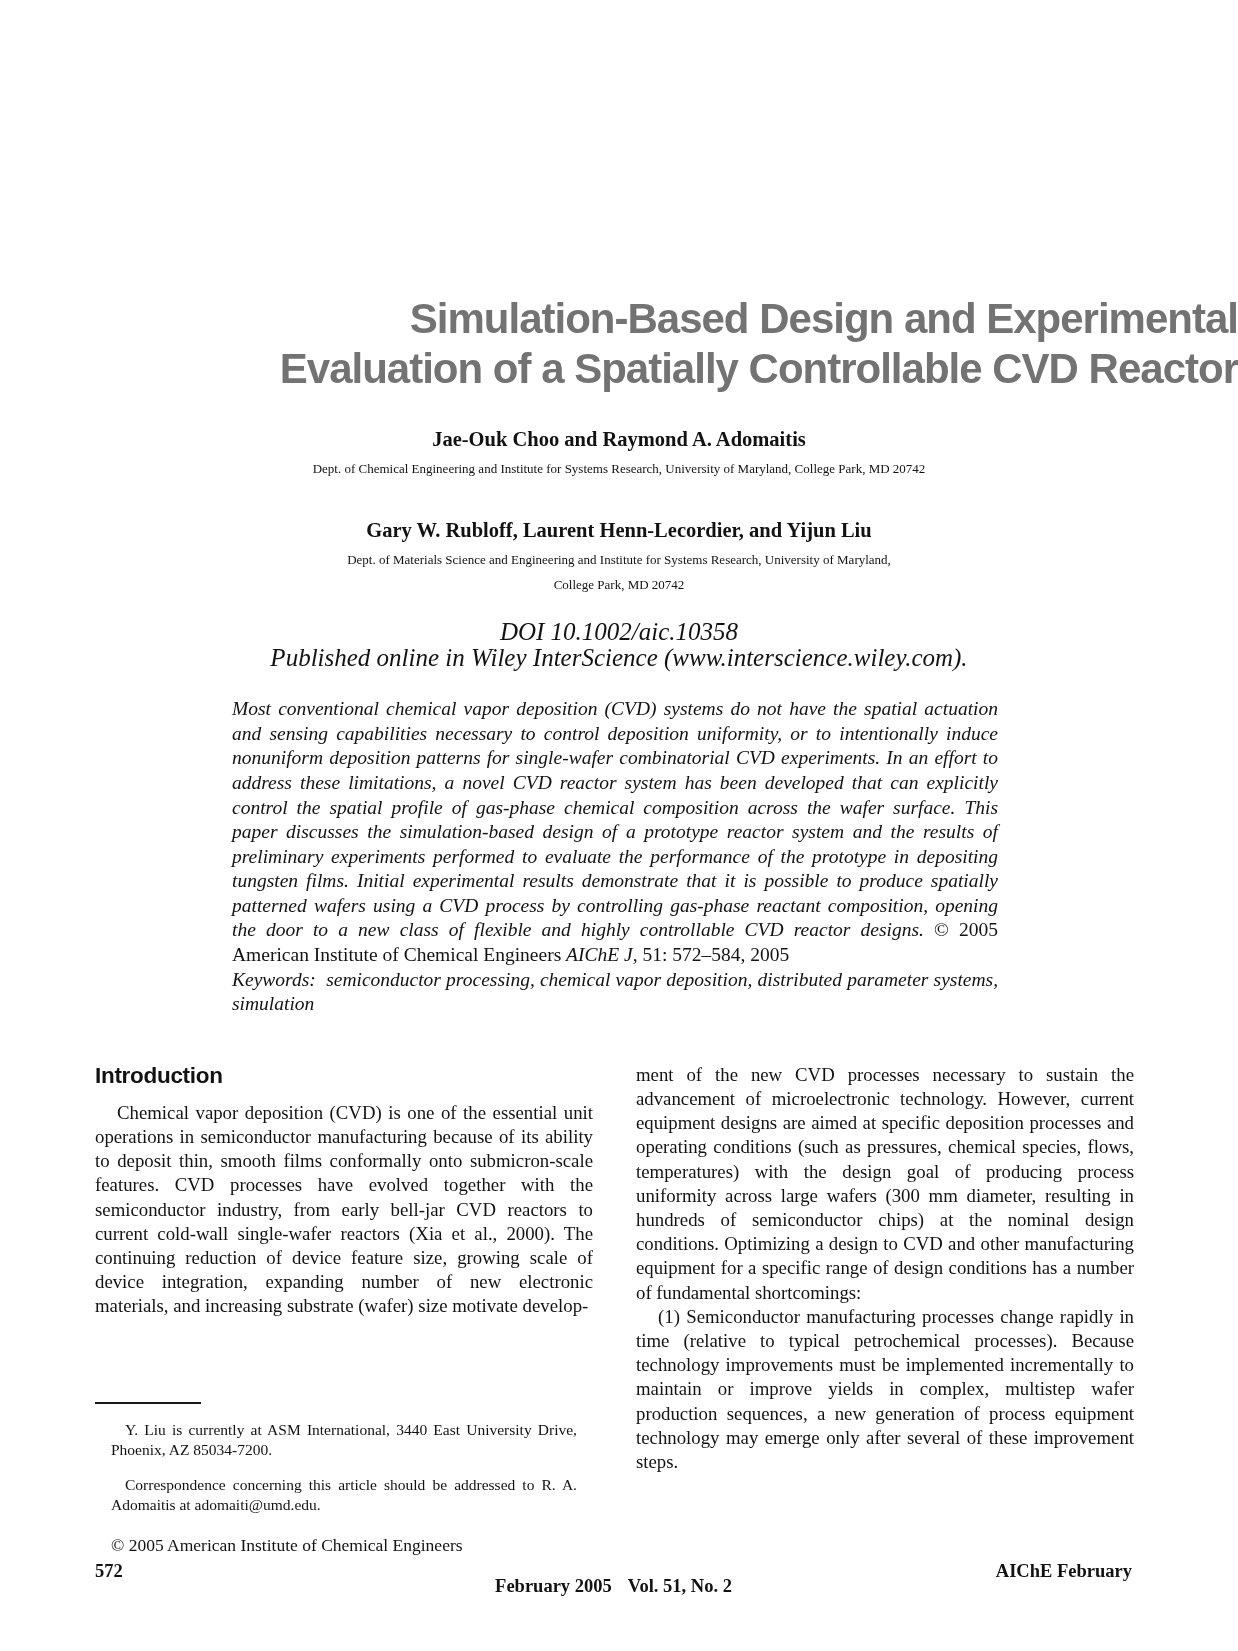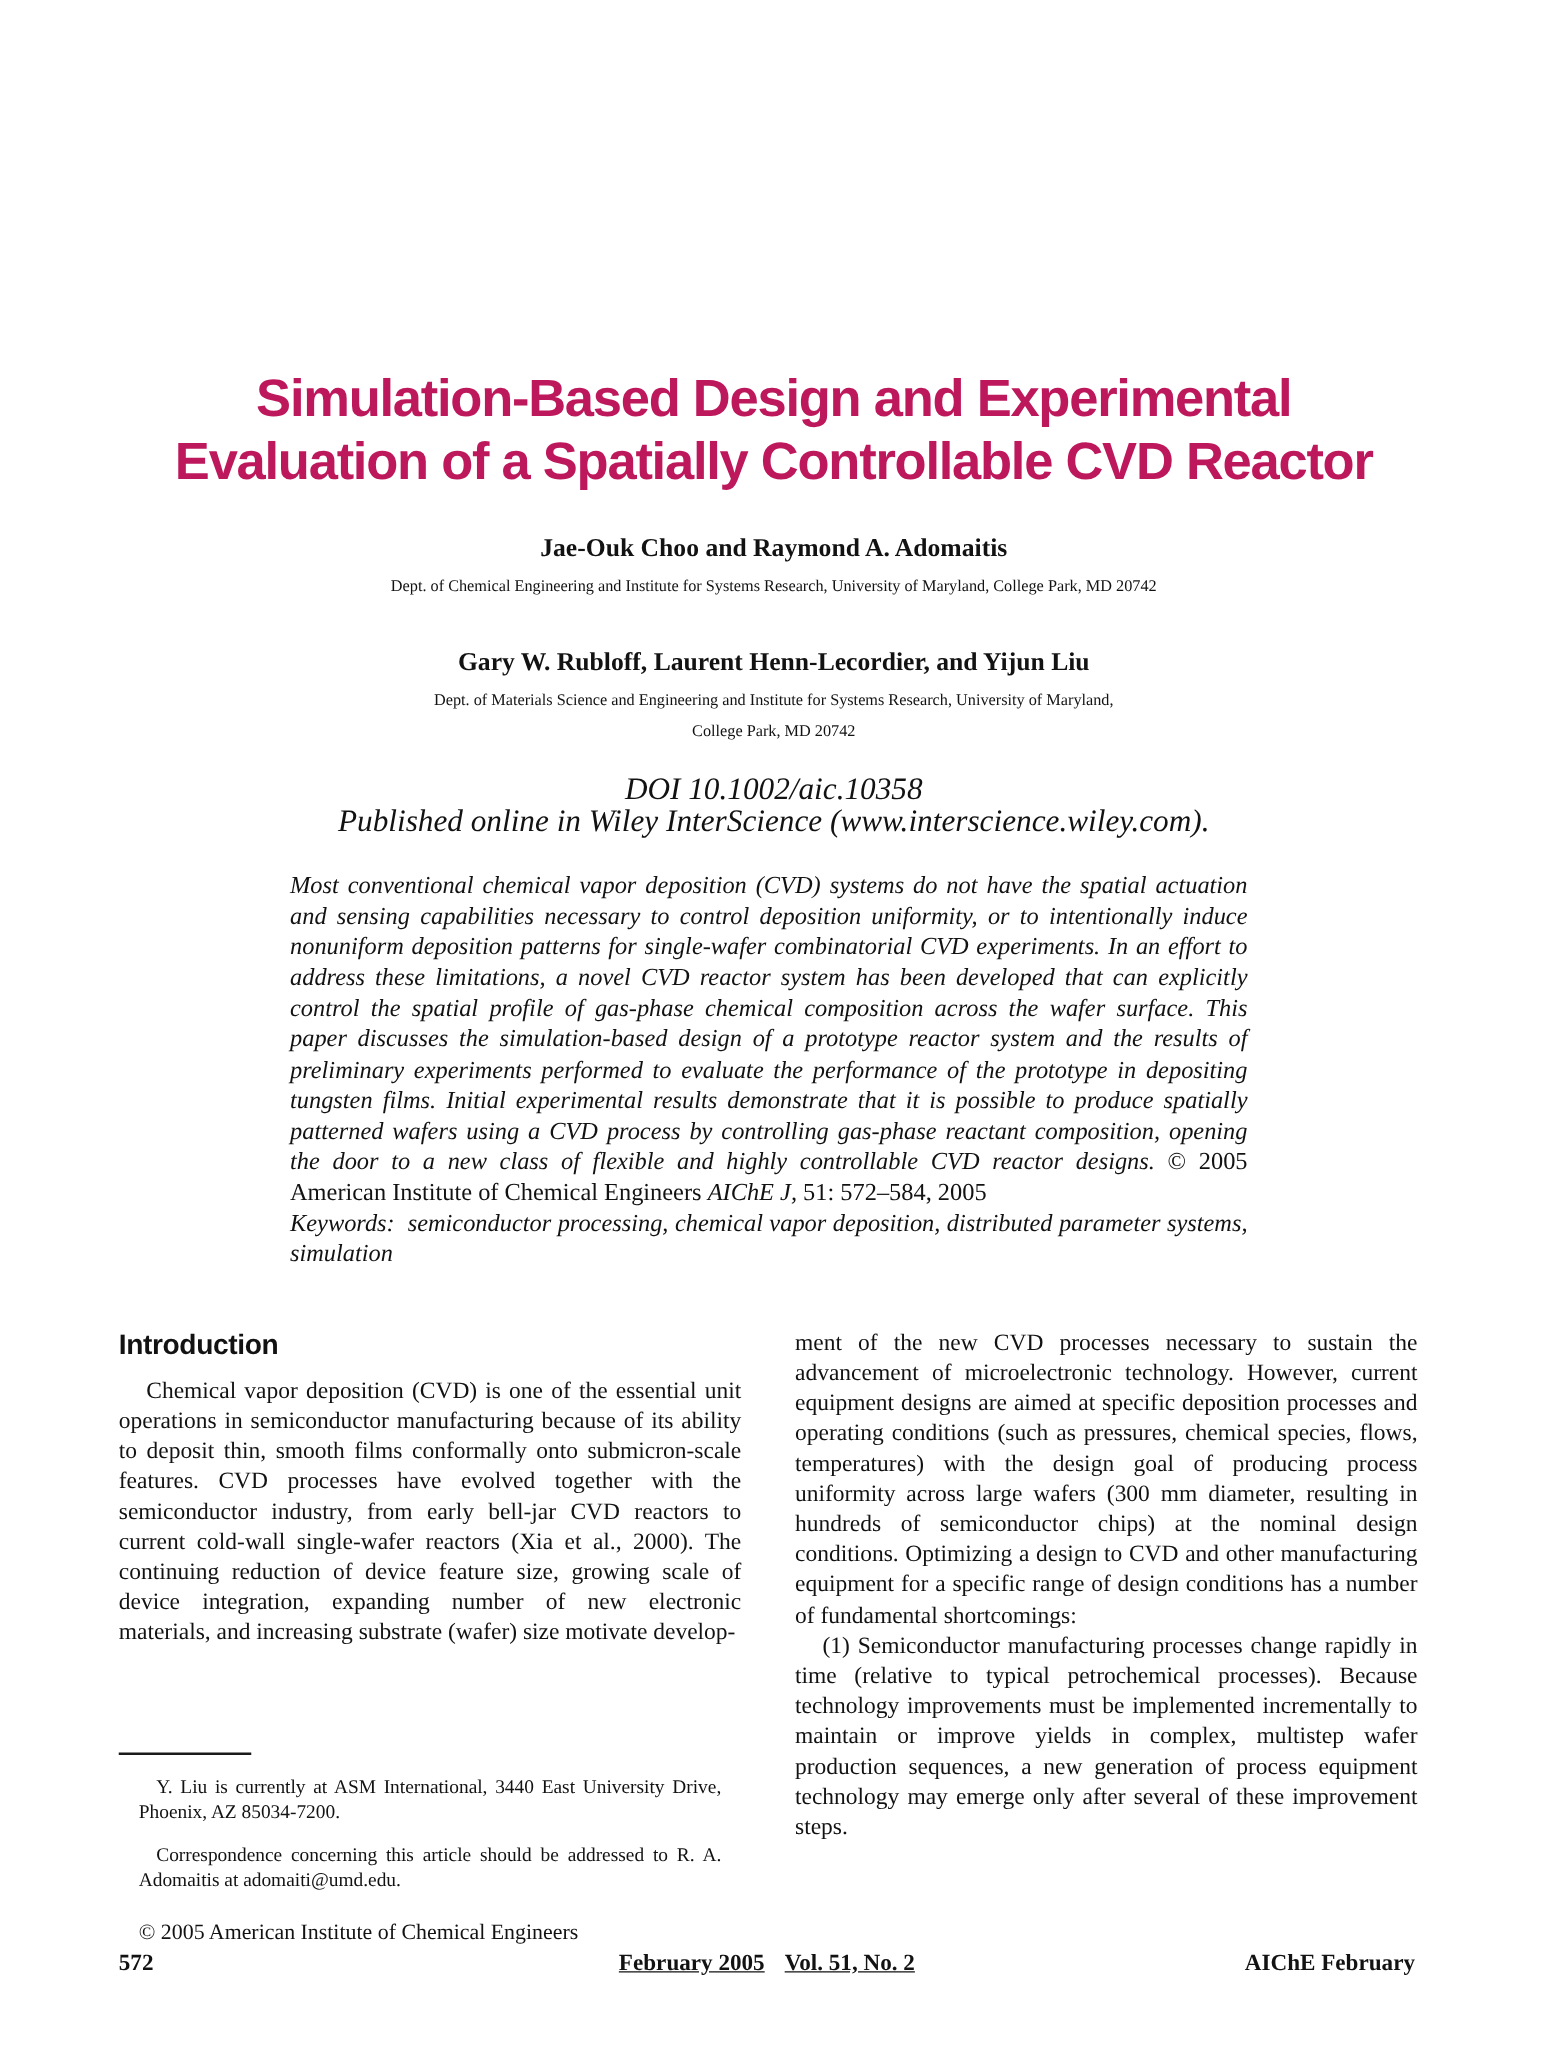--- a/index.html
+++ b/index.html
@@ -14,21 +14,22 @@
     overflow: hidden;
   }
   
   .header { text-align: center; padding-top: 266px; }
   .title {
     font-family: "Liberation Sans", "DejaVu Sans", sans-serif;
     font-weight: 700;
     font-size: 42px;
     line-height: 50px;
     letter-spacing: -1px;
-    color: #be185d;
+    color: #737373;
+    text-align: right;
   }
   .title span { display: block; }
   .authors {
     margin-top: 32px;
     font-weight: 700;
     font-size: 20.5px;
     line-height: 26px;
   }
   .affiliation {
     margin-top: 4px;
@@ -108,23 +109,22 @@
     top: 1560px;
     font-weight: 700;
     font-size: 18.5px;
     line-height: 22px;
   }
   .footer-page-number { position: absolute; left: 0; top: 0; }
   .footer-center {
     position: absolute;
     left: 50%;
     transform: translateX(-50%);
-    top: 0;
+    top: 15px;
     white-space: nowrap;
-    text-decoration: underline;
   }
   .footer-center .gap { display: inline-block; width: 16px; }
   .footer-journal { position: absolute; right: 0; top: 0; }
 </style>
 </head>
 <body>
 
 <div class="page">
 
   <div class="header">

